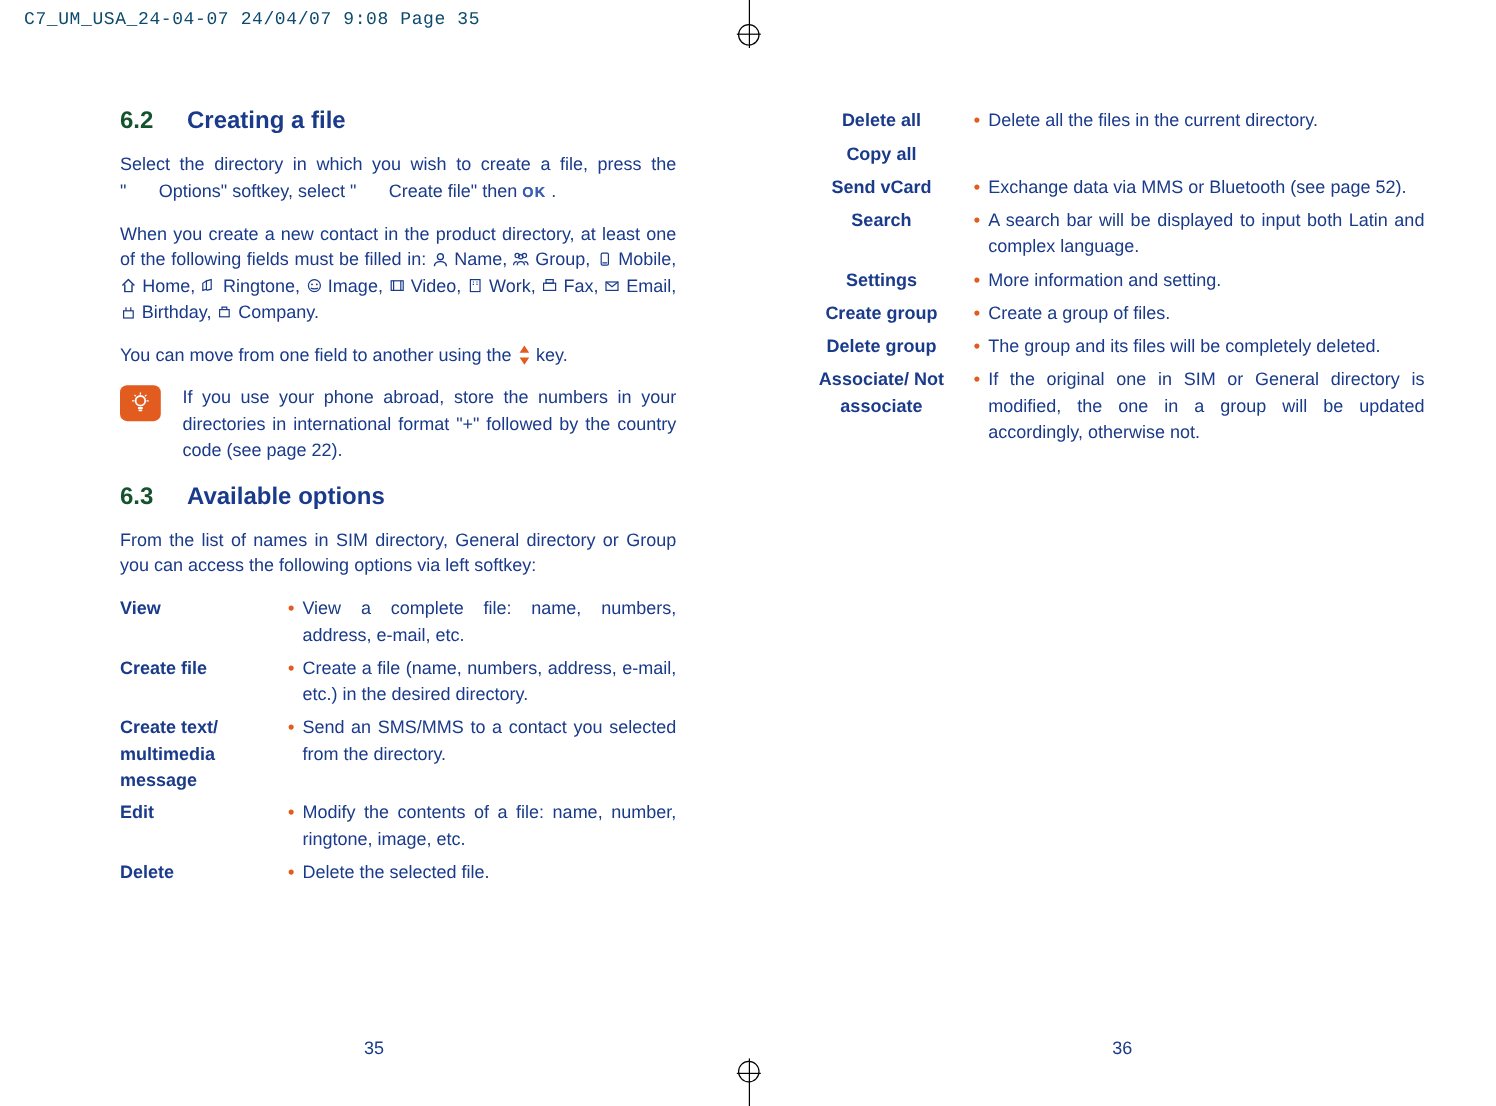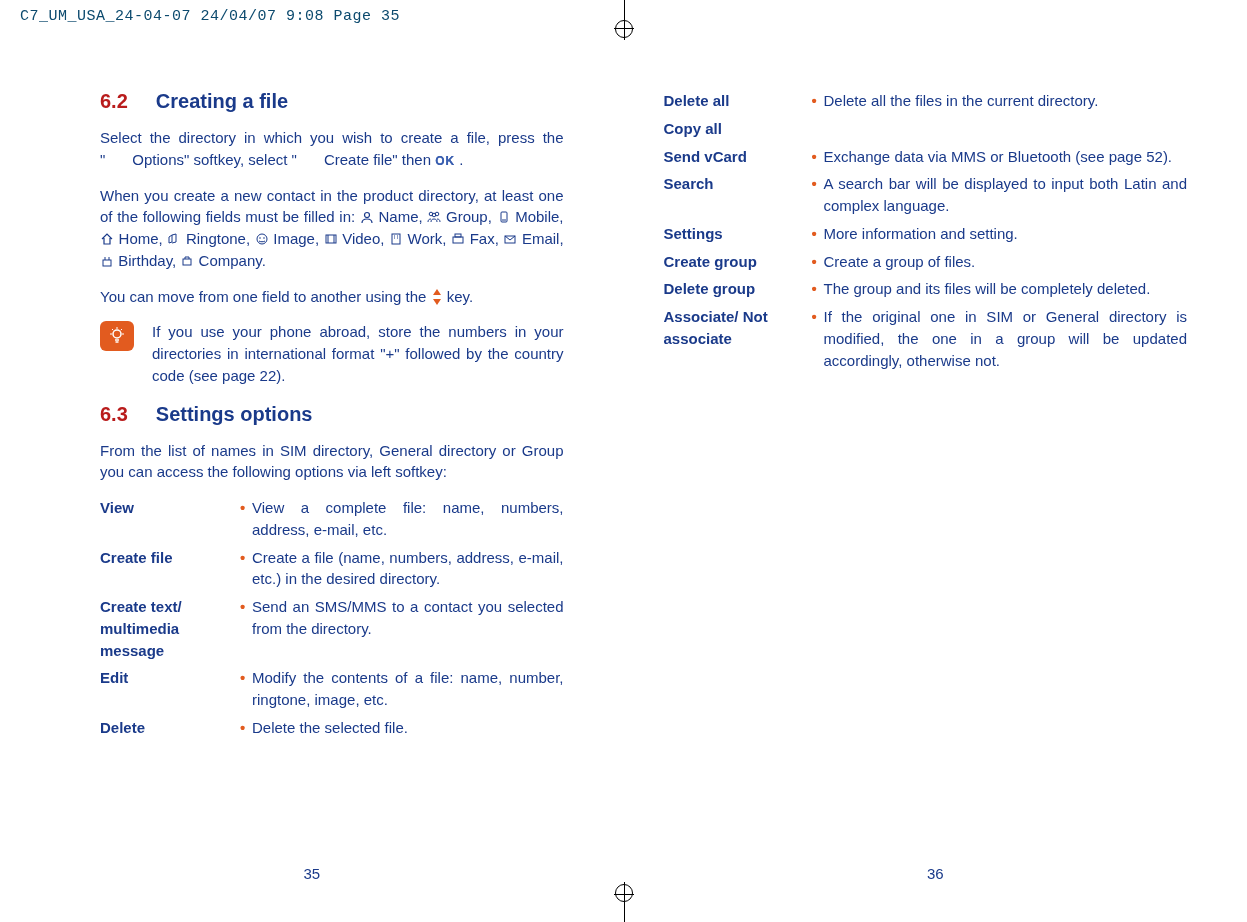--- a/index.html
+++ b/index.html
@@ -64,21 +64,21 @@
     width: 50%;
     padding: 10px 60px 0 100px;
     position: relative;
   }
   .page.right { padding: 10px 60px 0 40px; }
   .sect-head {
     font-size: 20px;
     font-weight: bold;
     margin-bottom: 14px;
   }
-  .sect-num { color: #b91c1c; margin-right: 28px; }
+  .sect-num { color: #14532d; margin-right: 28px; }
   .sect-title { color: #1a3a8a; }
   .para {
     font-size: 15px;
     line-height: 1.45;
     margin-bottom: 14px;
     text-align: justify;
   }
   .bold { font-weight: normal; margin-left: 27px; }
   .ok-glyph {
     font-size: 12px; font-weight: bold;
@@ -119,21 +119,21 @@
   }
   .tip-text { flex: 1; font-size: 15px; line-height: 1.45; text-align: justify; }
   .opt-row { display: flex; margin-bottom: 6px; }
   .opt-label {
     flex: 0 0 140px;
     font-weight: bold;
     font-size: 15px;
     line-height: 1.45;
     padding-right: 6px;
   }
-  .page.right .opt-label { flex: 0 0 148px; }
+  .page.right .opt-label { flex: 0 0 148px; text-align: center; }
   .opt-desc {
     flex: 1;
     font-size: 15px;
     line-height: 1.45;
     text-align: justify;
     position: relative;
     padding-left: 12px;
   }
   .opt-desc::before {
     content: "•";
@@ -259,21 +259,21 @@
             <line x1="3" y1="8" x2="5" y2="8" stroke="#fff"></line>
             <line x1="15" y1="8" x2="17" y2="8" stroke="#fff"></line>
             <line x1="5" y1="3" x2="6.2" y2="4.2" stroke="#fff"></line>
             <line x1="15" y1="3" x2="13.8" y2="4.2" stroke="#fff"></line>
           </svg>
       </div>
       <div class="tip-text">If you use your phone abroad, store the numbers in your directories in international format "+" followed by the country code (see page 22).</div>
     </div>
 
     <div class="sect-head">
-      <span class="sect-num">6.3</span><span class="sect-title">Settings options</span>
+      <span class="sect-num">6.3</span><span class="sect-title">Available options</span>
     </div>
 
     <p class="para">From the list of names in SIM directory, General directory or Group you can access the following options via left softkey:</p>
 
     <div class="opt-row">
       <div class="opt-label">View</div>
       <div class="opt-desc">View a complete file: name, numbers, address, e-mail, etc.</div>
     </div>
     <div class="opt-row">
       <div class="opt-label">Create file</div>

